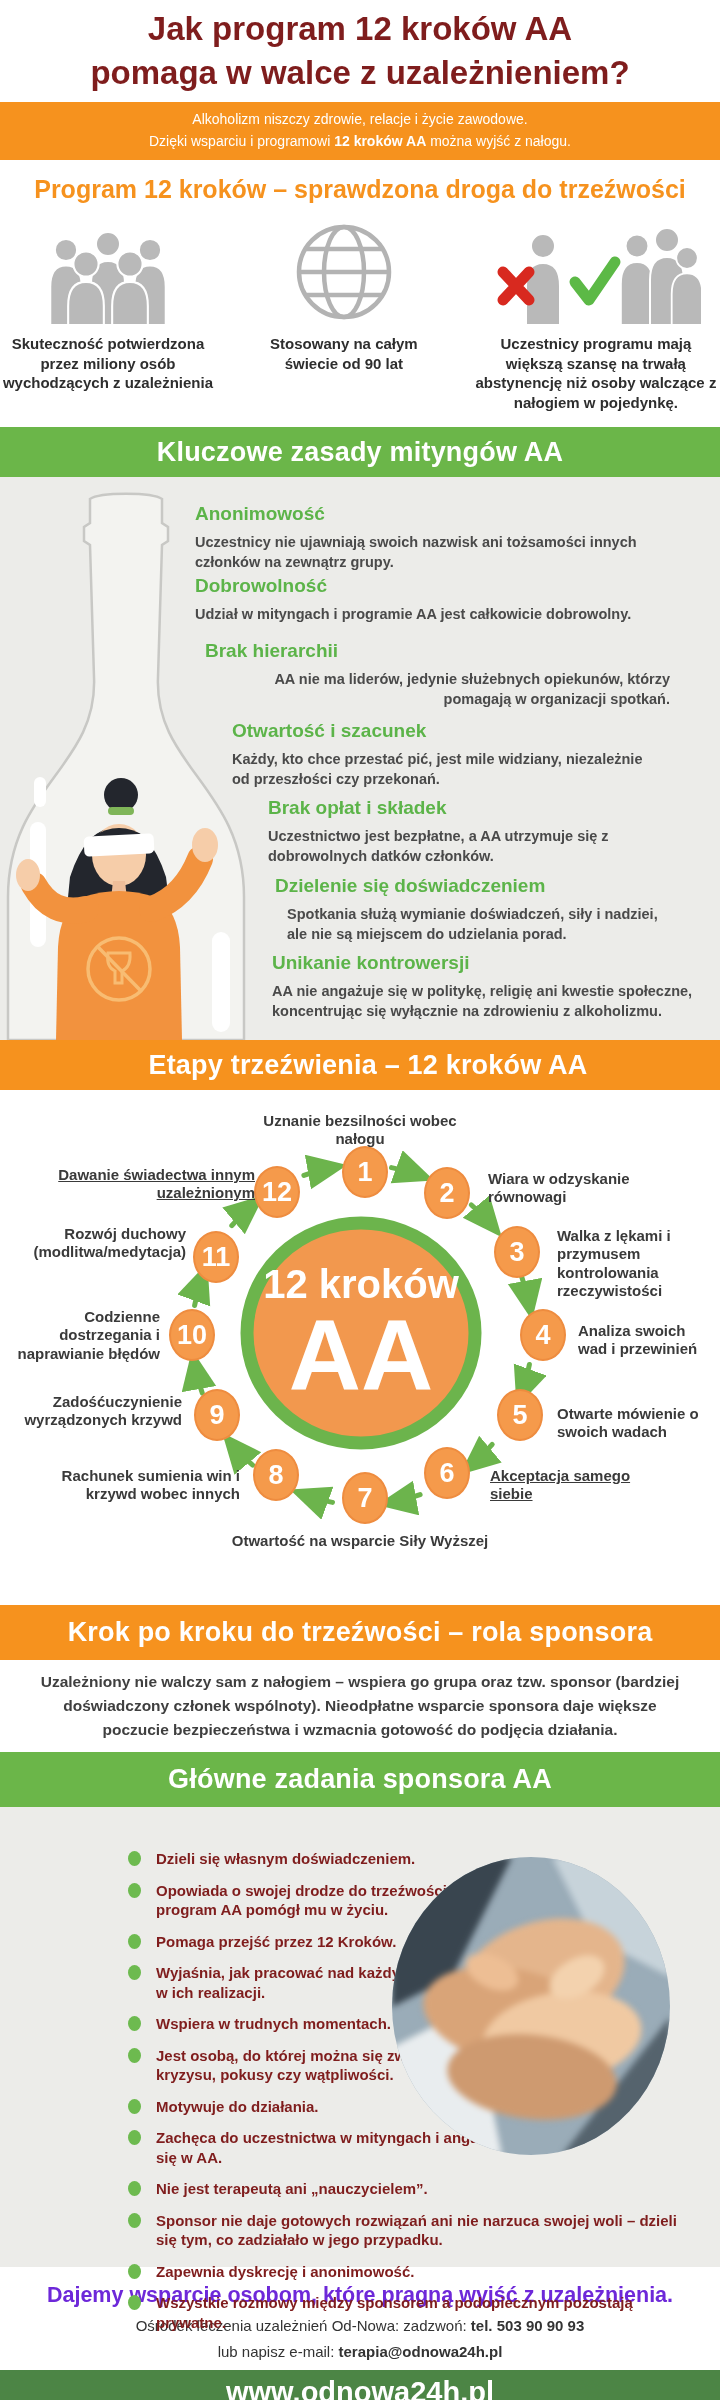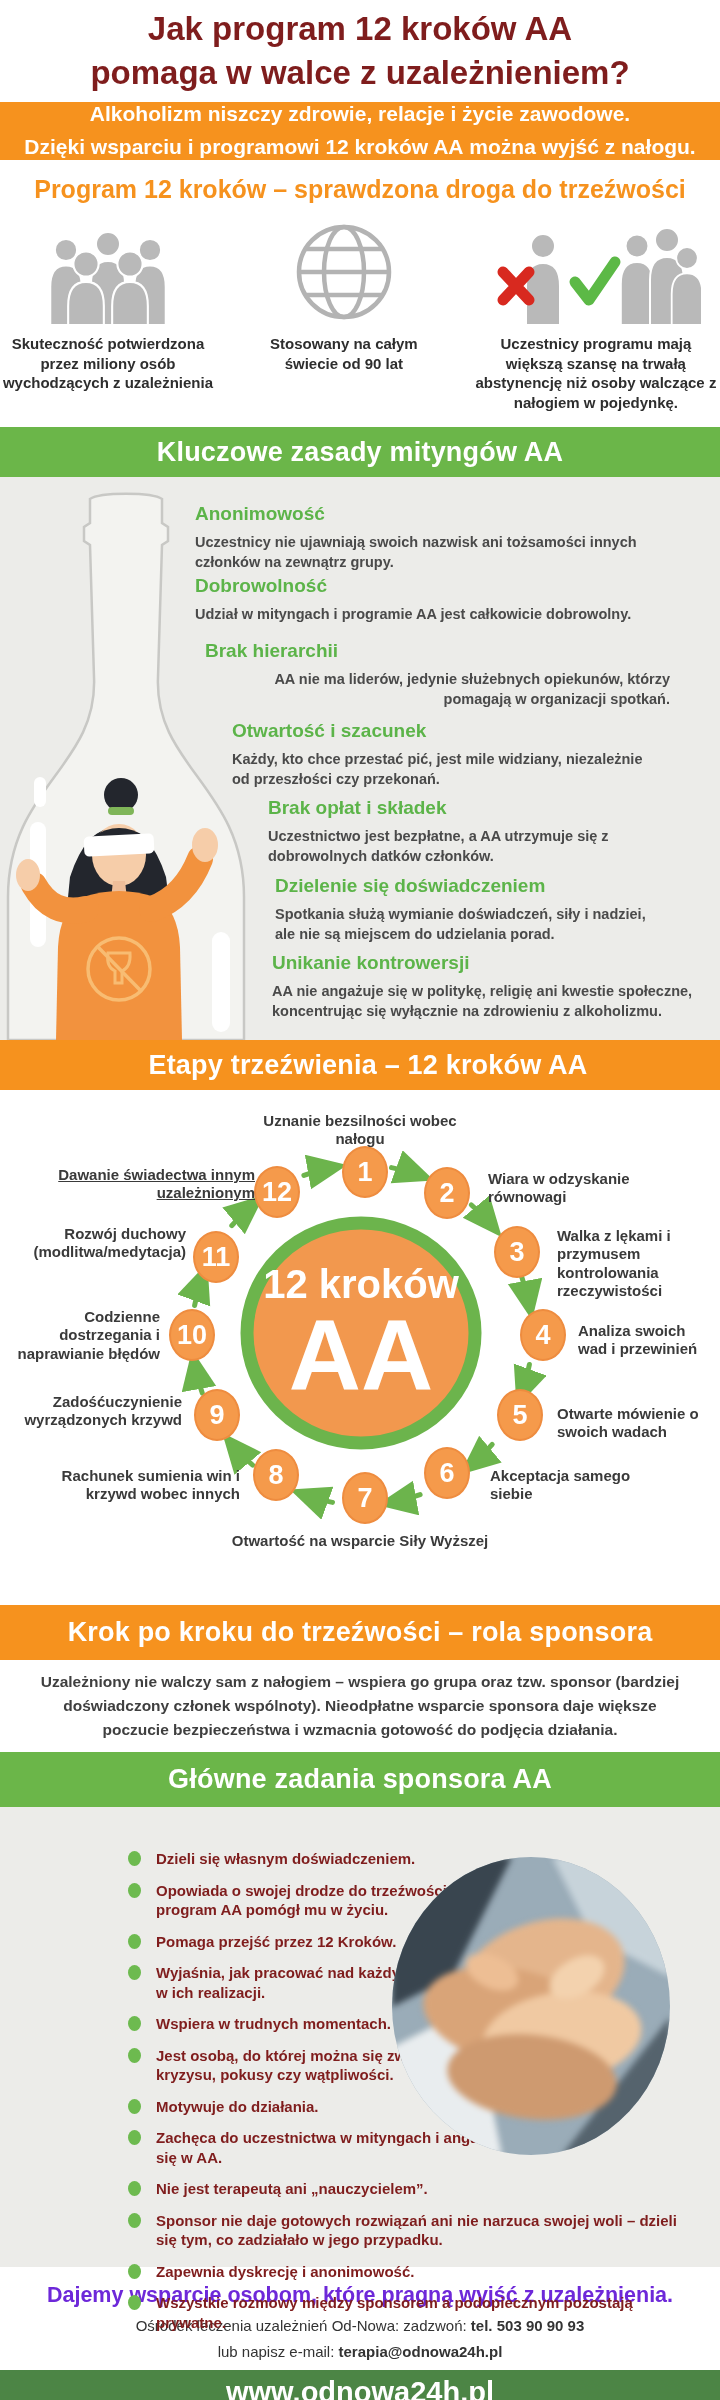--- a/index.html
+++ b/index.html
@@ -9,21 +9,21 @@
   
   .header{height:102px;display:flex;flex-direction:column;justify-content:center;align-items:center;}
   .title-line{font-size:33px;font-weight:700;color:#7f1d1d;line-height:1.32;text-align:center;}
 
   
   .banner{display:flex;flex-direction:column;justify-content:center;align-items:center;color:#fff;text-align:center;}
   .banner.orange{background:#F6921E;}
   .banner.green{background:#6BB649;}
   .banner-title{font-size:27px;font-weight:700;letter-spacing:.2px;}
   .intro-banner{height:58px;}
-  .intro-line{font-size:21px;font-weight:700;line-height:1.55;}
+  .intro-line{font-size:14px;font-weight:400;line-height:1.55;}
 
   
   .benefits{height:252px;}
   .benefits-heading{margin-top:15px;text-align:center;font-size:25px;font-weight:700;color:#F6921E;}
   .benefit-row{display:flex;justify-content:center;gap:38px;margin-top:18px;}
   .benefit{display:flex;flex-direction:column;align-items:center;}
   .benefit .icon-box{height:102px;display:flex;align-items:flex-end;justify-content:center;}
   .benefit .caption{margin-top:10px;font-size:15px;font-weight:700;color:#2e2e2e;text-align:center;line-height:1.3;}
   .b1{width:228px;} .b2{width:190px;} .b3{width:262px;}
 
@@ -225,21 +225,21 @@
     <div class="principle" style="left:232px;top:243px;width:440px;">
       <h3>Otwartość i szacunek</h3>
       <p style="max-width:430px;">Każdy, kto chce przestać pić, jest mile widziany, niezależnie od przeszłości czy przekonań.</p>
     </div>
     <div class="principle" style="left:268px;top:320px;width:360px;">
       <h3>Brak opłat i składek</h3>
       <p style="max-width:345px;">Uczestnictwo jest bezpłatne, a AA utrzymuje się z dobrowolnych datków członków.</p>
     </div>
     <div class="principle" style="left:275px;top:398px;width:390px;">
       <h3>Dzielenie się doświadczeniem</h3>
-      <p style="max-width:375px;">Spotkania służą wymianie doświadczeń, siły i nadziei, ale nie są miejscem do udzielania porad.</p>
+      <p style="max-width:375px;margin-left:12px;">Spotkania służą wymianie doświadczeń, siły i nadziei, ale nie są miejscem do udzielania porad.</p>
     </div>
     <div class="principle" style="left:272px;top:475px;width:445px;">
       <h3>Unikanie kontrowersji</h3>
       <p style="max-width:440px;">AA nie angażuje się w politykę, religię ani kwestie społeczne, koncentrując się wyłącznie na zdrowieniu z alkoholizmu.</p>
     </div>
   </div>
 
   <div class="banner orange steps-banner">
     <div class="banner-title">Etapy trzeźwienia – 12 kroków AA</div>
   </div>
@@ -284,21 +284,21 @@
     <div class="step-circle" style="left:194px;top:299px;">9</div>
     <div class="step-circle" style="left:169px;top:219px;">10</div>
     <div class="step-circle" style="left:193px;top:141px;text-align:center;">11</div>
     <div class="step-circle" style="left:254px;top:76px;">12</div>
 
     <div class="step-label" style="left:250px;top:22px;width:220px;text-align:center;">Uznanie bezsilności wobec nałogu</div>
     <div class="step-label" style="left:488px;top:80px;width:180px;">Wiara w odzyskanie równowagi</div>
     <div class="step-label" style="left:557px;top:137px;width:150px;">Walka z lękami i przymusem kontrolowania rzeczywistości</div>
     <div class="step-label" style="left:578px;top:232px;width:135px;">Analiza swoich wad i przewinień</div>
     <div class="step-label" style="left:557px;top:315px;width:155px;">Otwarte mówienie o swoich wadach</div>
-    <div class="step-label" style="left:490px;top:377px;width:175px;">Akceptacja samego siebie</div>
+    <div class="step-label" style="left:490px;top:377px;width:175px;text-decoration:underline;">Akceptacja samego siebie</div>
     <div class="step-label" style="left:230px;top:442px;width:260px;text-align:center;">Otwartość na wsparcie Siły Wyższej</div>
     <div class="step-label" style="left:18px;top:377px;width:222px;text-align:right;">Rachunek sumienia win i krzywd wobec innych</div>
     <div class="step-label" style="left:22px;top:303px;width:160px;text-align:right;">Zadośćuczynienie wyrządzonych krzywd</div>
     <div class="step-label" style="left:12px;top:218px;width:148px;text-align:right;">Codzienne dostrzegania i naprawianie błędów</div>
     <div class="step-label" style="left:8px;top:135px;width:178px;text-align:right;">Rozwój duchowy (modlitwa/medytacja)</div>
     <div class="step-label" style="left:37px;top:76px;width:218px;text-align:right;text-decoration:underline;">Dawanie świadectwa innym uzależnionym</div>
   </div>
 
   <div class="banner orange sponsor-banner">
     <div class="banner-title">Krok po kroku do trzeźwości – rola sponsora</div>

